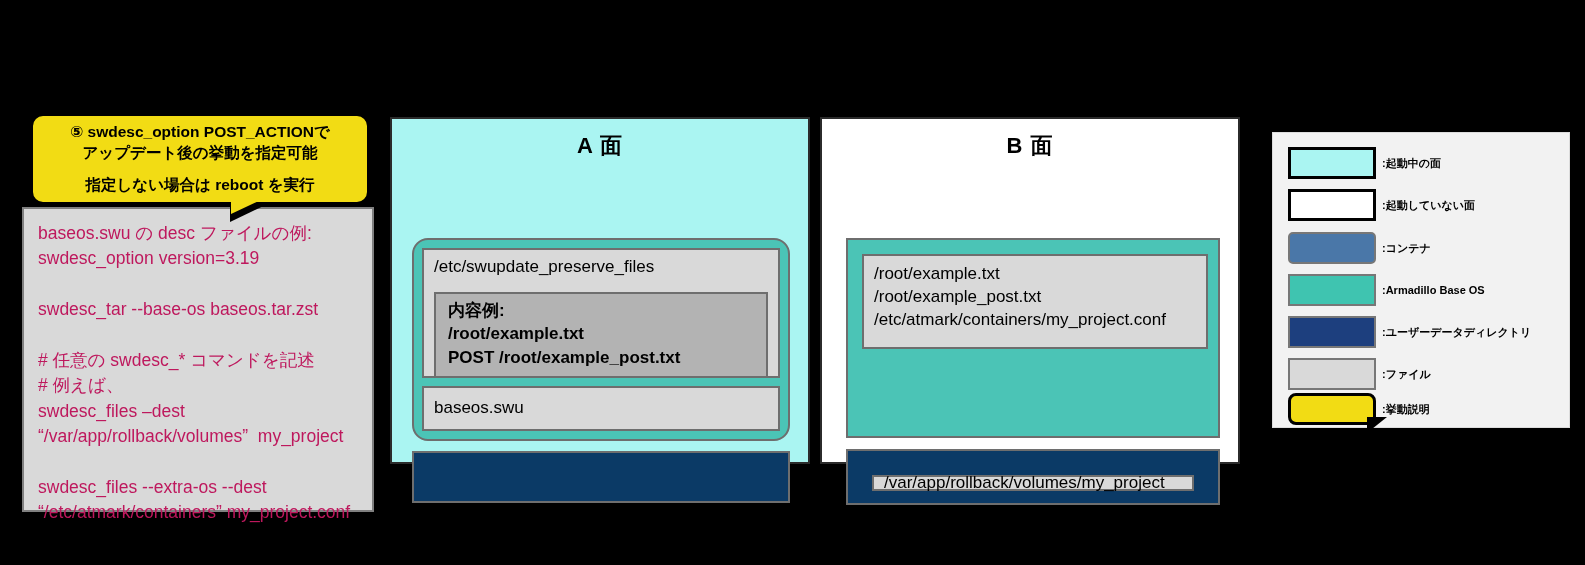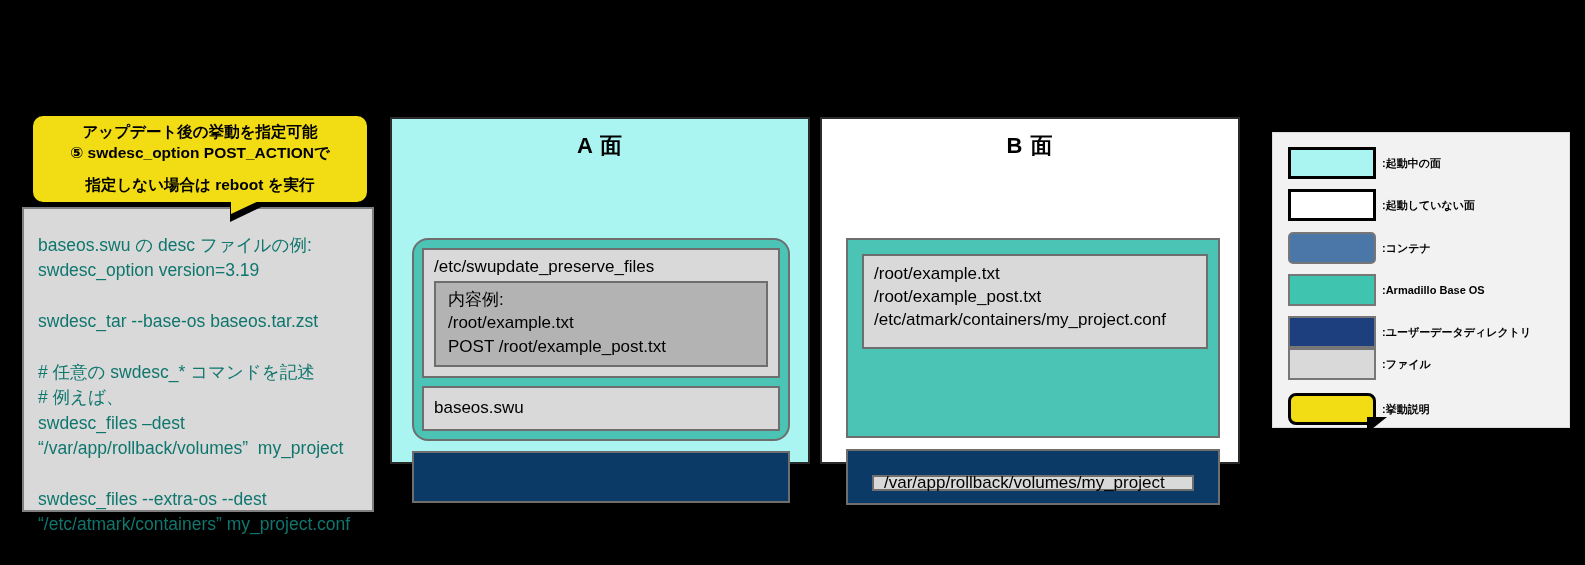--- a/index.html
+++ b/index.html
@@ -9,22 +9,22 @@
     background:#000;color:#000;
   }
 
   
   .abs{position:absolute;box-sizing:border-box;}
 
   
   #desc-panel{
     left:22px;top:207px;width:352px;height:305px;
     background:#d9d9d9;border:2px solid #808080;
-    padding:24px 14px;font-size:17.5px;line-height:1.45;
-    white-space:pre-wrap;color:#0f766e;
+    padding:12px 14px;font-size:17.5px;line-height:1.45;
+    white-space:pre-wrap;color:#be185d;
   }
 
   
   #callout{
     left:30px;top:113px;width:340px;height:92px;
     background:#f2dc14;border:3px solid #000;border-radius:13px;
     display:flex;flex-direction:column;align-items:center;justify-content:center;
     font-weight:bold;font-size:15.5px;line-height:1.35;text-align:center;
     z-index:3;
   }
@@ -67,21 +67,21 @@
   }
   .file-inner{
     background:#b3b3b3;border:2px solid #6e6e6e;
     font-size:17px;line-height:1.38;padding:5px 10px 7px 12px;
     box-sizing:border-box;white-space:pre-wrap;
   }
 
   
   #a-baseos{left:20px;top:119px;width:378px;height:203px;position:absolute;box-sizing:border-box;border-radius:16px;}
   #a-file-preserve{left:8px;top:8px;width:358px;height:130px;position:absolute;}
-  #a-file-preserve .file-inner{margin-top:2px;height:86px;}
+  #a-file-preserve .file-inner{margin-top:13px;height:86px;font-weight:bold;}
   #a-file-swu{left:8px;top:146px;width:358px;height:45px;position:absolute;
     display:flex;align-items:center;}
   #a-userdata{left:20px;top:332px;width:378px;height:52px;position:absolute;box-sizing:border-box;}
 
   
   #b-baseos{left:24px;top:119px;width:374px;height:200px;position:absolute;box-sizing:border-box;}
   #b-file-root{left:14px;top:14px;width:346px;height:95px;position:absolute;white-space:pre-wrap;
     padding:7px 10px;}
   #b-userdata{left:24px;top:330px;width:374px;height:56px;position:absolute;box-sizing:border-box;
     padding:24px;}
@@ -105,22 +105,22 @@
   .sw-callout:after{
     content:"";position:absolute;right:-14px;bottom:-11px;
     width:0;height:0;border-top:16px solid #000;border-right:20px solid transparent;
   }
 </style>
 </head>
 <body>
 
 <div class="abs" id="callout-tail"></div>
 <div class="abs" id="callout">
+  <span class="cl-l">⑤ swdesc_option POST_ACTIONで</span>
   <span class="cl-l">アップデート後の挙動を指定可能</span>
-  <span class="cl-l">⑤ swdesc_option POST_ACTIONで</span>
   <span class="cl-gap"></span>
   <span class="cl-l">指定しない場合は reboot を実行</span>
 </div>
 <div class="abs" id="callout-tail-in"></div>
 
 <div class="abs" id="desc-panel">baseos.swu の desc ファイルの例:
 swdesc_option version=3.19
 
 swdesc_tar --base-os baseos.tar.zst
 
@@ -184,21 +184,21 @@
   <div class="leg-row" style="top:99px">
     <span class="leg-sw sw-container"></span>
     <span class="leg-lb">:コンテナ</span>
   </div>
 
   <div class="leg-row" style="top:183px">
     <span class="leg-sw sw-userdata"></span>
     <span class="leg-lb">:ユーザーデータディレクトリ</span>
   </div>
 
-  <div class="leg-row" style="top:215px">
+  <div class="leg-row" style="top:225px">
     <span class="leg-sw sw-file"></span>
     <span class="leg-lb">:ファイル</span>
   </div>
 
   <div class="leg-row" style="top:260px">
     <span class="leg-sw sw-callout"></span>
     <span class="leg-lb">:挙動説明</span>
   </div>
 
 </div>

